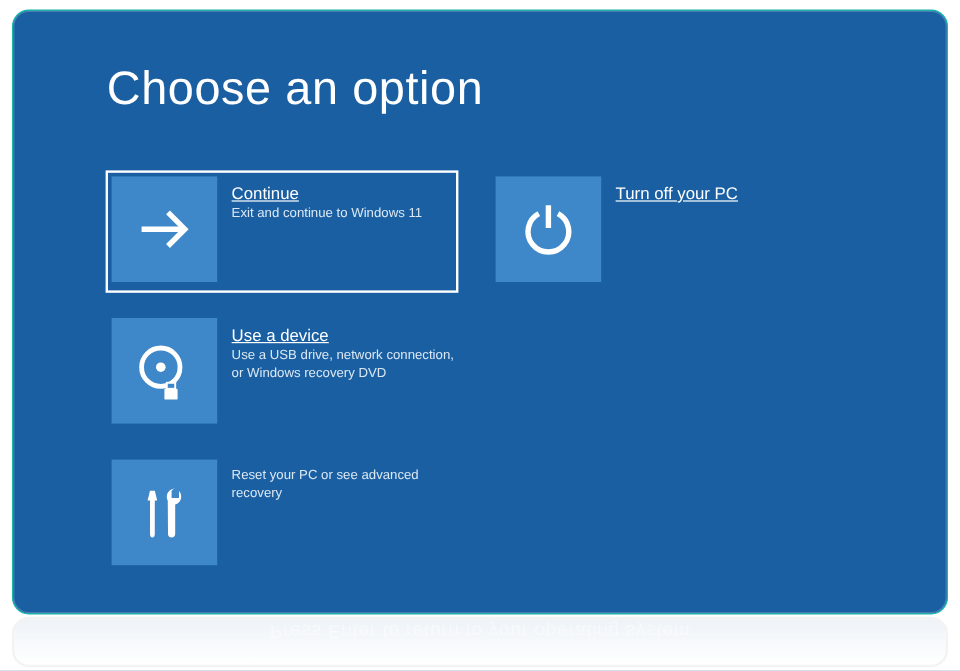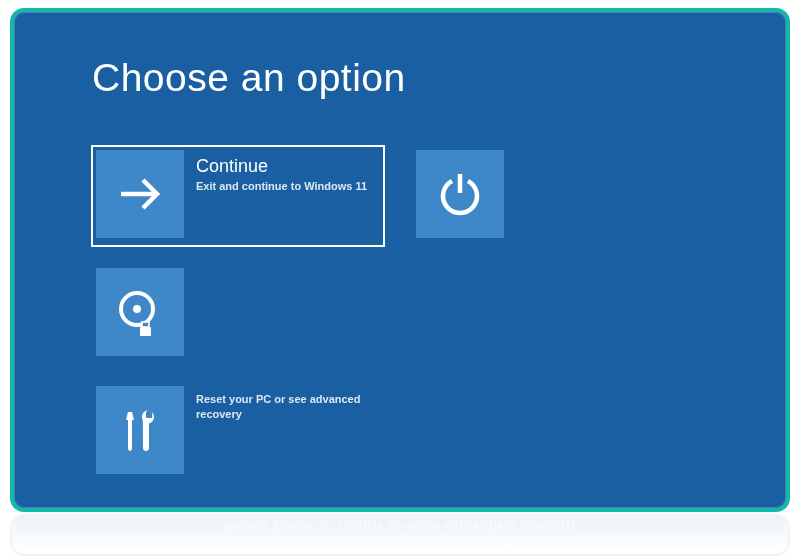--- a/index.html
+++ b/index.html
@@ -10,21 +10,21 @@
       height: 559px;
       overflow: hidden;
     }
     .window-frame {
       position: absolute;
       top: 8px;
       left: 10px;
       width: 780px;
       height: 504px;
       background: #1a5fa2;
-      border: 4px solid #14b8a6;
+      border: 1px solid #14b8a6;
       border-radius: 14px;
       box-shadow: inset 0 0 0 1px rgba(255,255,255,0.2);
     }
     .page-title {
       color: #ffffff;
       font-weight: 300;
       font-size: 39px;
       letter-spacing: 0.5px;
       position: absolute;
       top: 44px;
@@ -61,28 +61,29 @@
       align-items: center;
       justify-content: center;
       flex-shrink: 0;
     }
     .text-box {
       padding: 6px 6px 0 12px;
       flex: 1;
     }
     .option-title {
       color: #ffffff;
-      font-size: 18px;
+      font-size: 14px;
       font-weight: 400;
       margin-bottom: 2px;
+      text-decoration: underline;
     }
     .option-desc {
       color: #dbe8f3;
       font-size: 11px;
-      font-weight: 700;
+      font-weight: 400;
       line-height: 1.35;
     }
     .reflection {
       position: absolute;
       top: 514px;
       left: 10px;
       width: 780px;
       height: 42px;
       border: 2px solid #e8e8e8;
       border-radius: 14px;
@@ -126,32 +127,40 @@
 
       <div class="option-tile">
         <div class="icon-box">
           <svg width="50" height="50" viewBox="0 0 50 50">
             <g stroke="#ffffff" stroke-width="4.5" fill="none" stroke-linecap="butt">
               <path d="M 17 12 A 17 17 0 1 0 33 12"></path>
               <line x1="25" y1="5" x2="25" y2="24"></line>
             </g>
           </svg>
         </div>
+        <div class="text-box">
+          <div class="option-title">Turn off your PC</div>
+          <div class="option-desc"></div>
+        </div>
       </div>
     </div>
 
     <div class="row">
       <div class="option-tile">
         <div class="icon-box">
           <svg width="56" height="56" viewBox="0 0 56 56">
             <circle cx="25" cy="25" r="16" stroke="#ffffff" stroke-width="4" fill="none"></circle>
             <circle cx="25" cy="25" r="4" fill="#ffffff"></circle>
             <rect x="30" y="38" width="7" height="5" fill="#3e87c9" stroke="#ffffff" stroke-width="1.6"></rect>
             <rect x="28" y="43" width="11" height="9" rx="1" fill="#ffffff"></rect>
           </svg>
+        </div>
+        <div class="text-box">
+          <div class="option-title">Use a device</div>
+          <div class="option-desc">Use a USB drive, network connection, or Windows recovery DVD</div>
         </div>
       </div>
     </div>
 
     <div class="row">
       <div class="option-tile">
         <div class="icon-box">
           <svg width="52" height="52" viewBox="0 0 52 52">
             <g fill="#ffffff">
               <path d="M 18 8 L 14 8 L 12 16 L 14 16 L 14 44 C 14 46 15 47 16 47 C 17 47 18 46 18 44 L 18 16 L 20 16 Z"></path>

